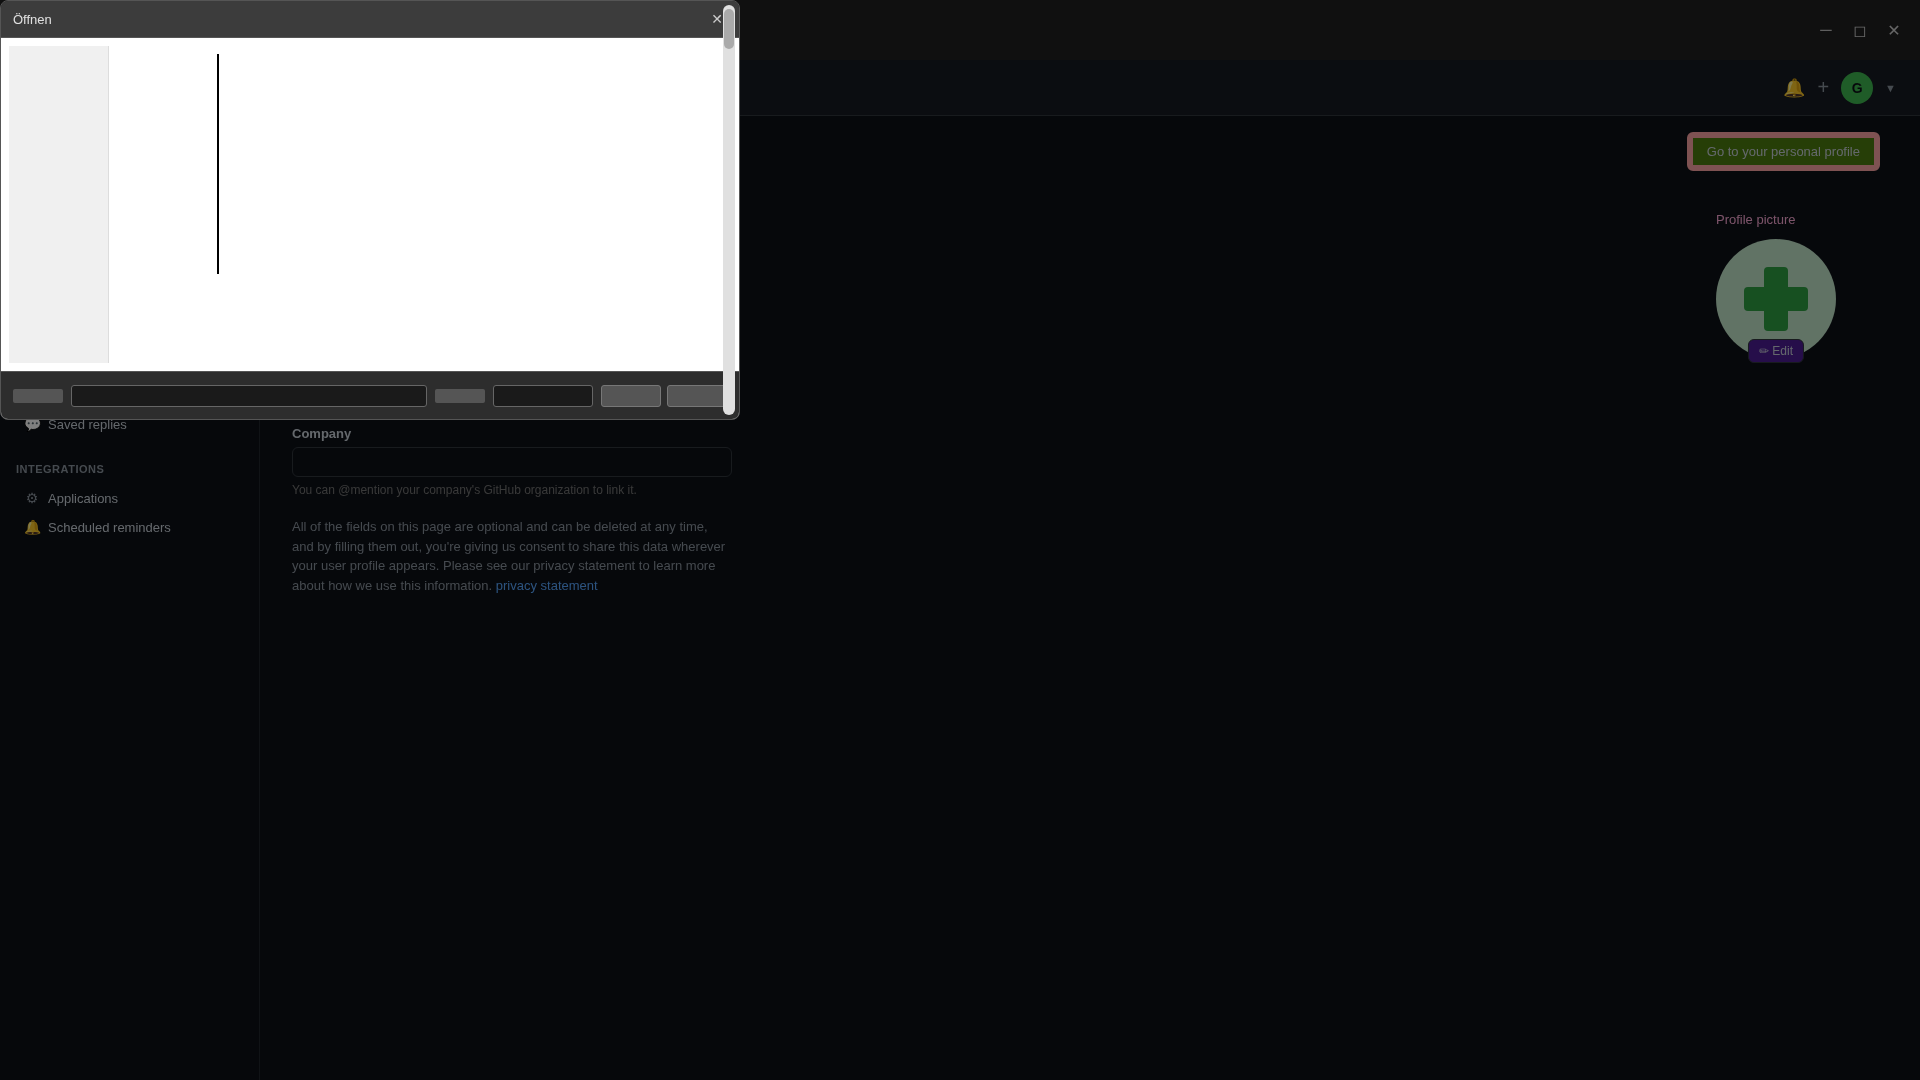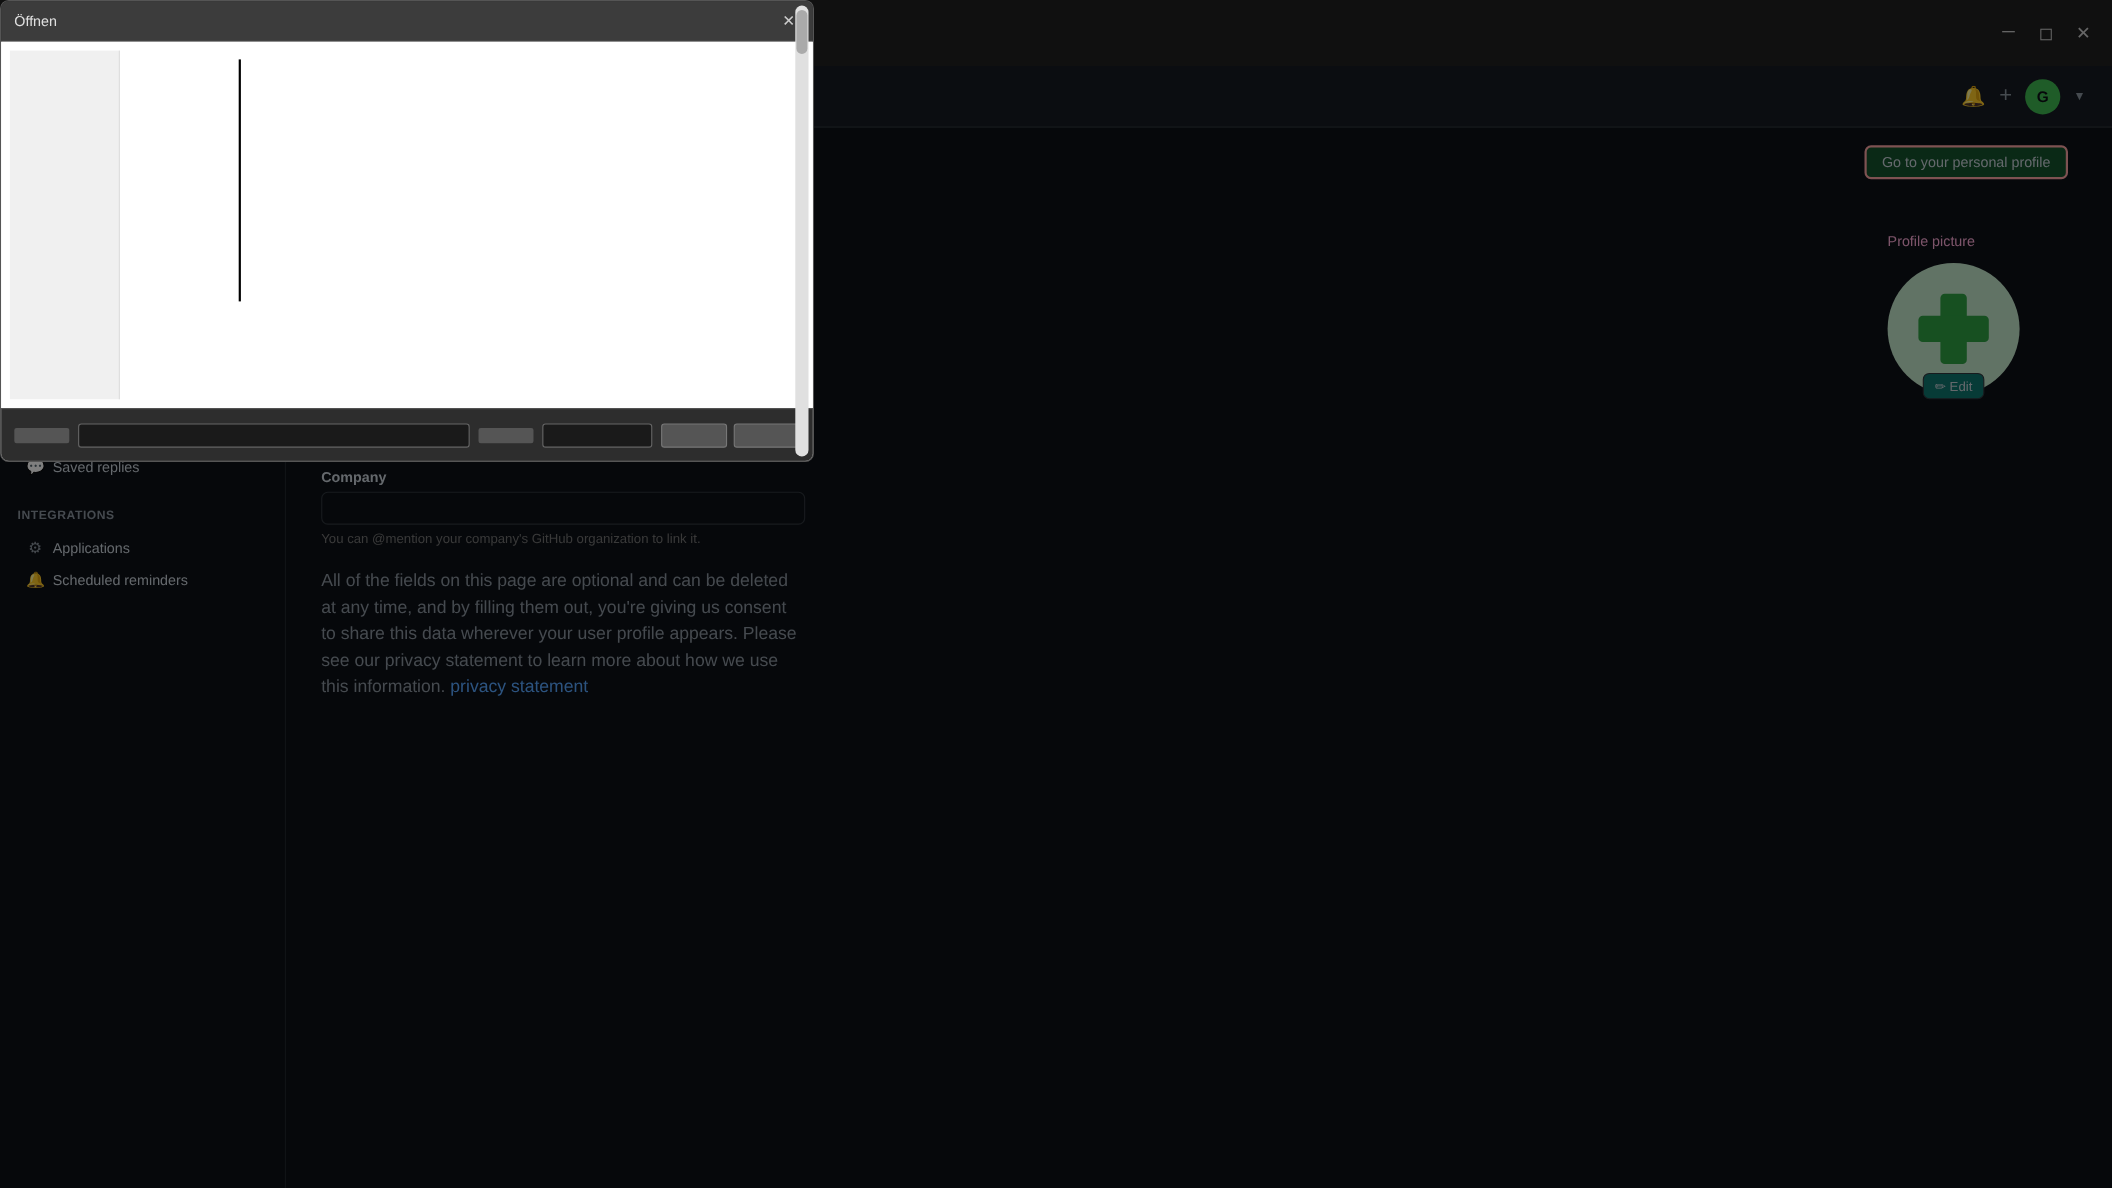--- a/index.html
+++ b/index.html
@@ -158,40 +158,40 @@
     }
     .profile-pic-circle svg {
       width: 80px;
       height: 80px;
     }
     .edit-btn {
       position: absolute;
       bottom: -4px;
       left: 50%;
       transform: translateX(-50%);
-      background: #0f766e;
+      background: #4c1d95;
       border: 1px solid #30363d;
       border-radius: 6px;
       color: #c9d1d9;
       padding: 4px 10px;
       font-size: 12px;
       cursor: pointer;
       display: flex;
       align-items: center;
       gap: 4px;
       white-space: nowrap;
     }
 
     
     .go-to-profile-btn {
       position: absolute;
       top: 116px;
       right: 40px;
-      background: #14532d;
-      border: 2px solid #fca5a5;
+      background: #4d7c0f;
+      border: 6px solid #fca5a5;
       border-radius: 6px;
       color: #c9d1d9;
       padding: 6px 14px;
       font-size: 13px;
       cursor: pointer;
     }
 
     
     .form-group {
       margin-bottom: 20px;
@@ -385,21 +385,21 @@
       border-radius: 3px;
       border: 1px solid #777;
     }
 
     
     ::-webkit-scrollbar { width: 8px; }
     ::-webkit-scrollbar-track { background: #0d1117; }
     ::-webkit-scrollbar-thumb { background: #30363d; border-radius: 4px; }
 
     .bottom-hint {
-      font-size: 16px;
+      font-size: 13px;
       color: #8b949e;
       margin-top: 16px;
       max-width: 440px;
       line-height: 1.5;
     }
     .bottom-hint a {
       color: #58a6ff;
       text-decoration: none;
     }
   </style>

